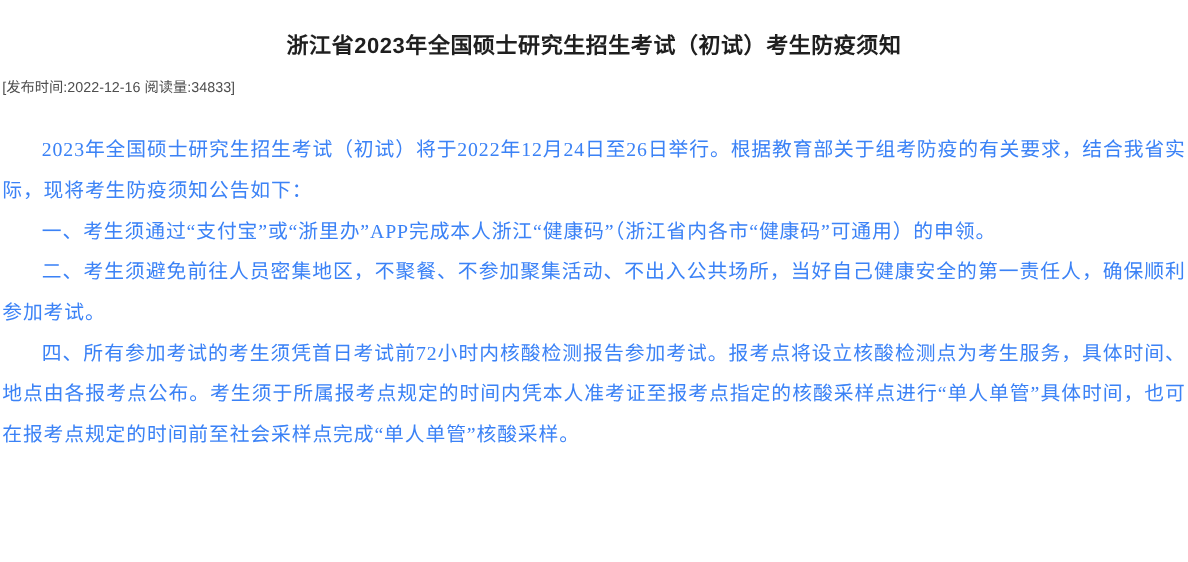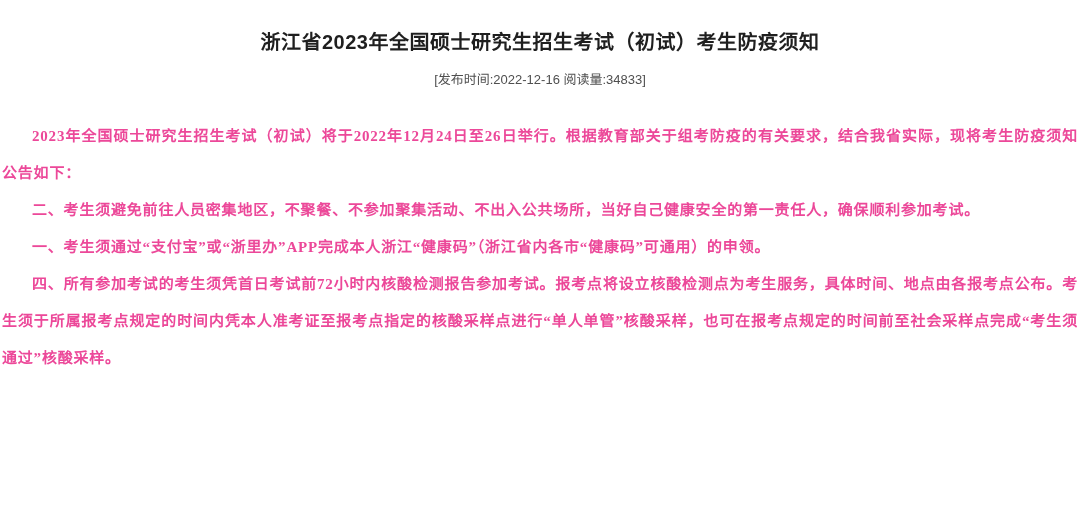--- a/index.html
+++ b/index.html
@@ -25,52 +25,51 @@
     text-align: center;
     font-family: "Liberation Sans", "DejaVu Sans", sans-serif;
     font-weight: bold;
     font-size: 20px;
     line-height: 28px;
     color: #1f1f1f;
     letter-spacing: 0.5px;
   }
   .article-meta {
     margin-top: 13px;
-    text-align: center;
+    text-align: left;
     font-family: "Liberation Sans", "DejaVu Sans", sans-serif;
     font-size: 13px;
     line-height: 16px;
     color: #4f4f4f;
   }
   .article-body {
     margin-top: 30px;
   }
   .article-body p.para {
     margin: 0;
-    font-size: 15px;
+    font-size: 18px;
     line-height: 37px;
     text-indent: 2em;
     text-align: justify;
     letter-spacing: 0.8px;
-    color: #ec4899;
-    font-weight: bold;
+    color: #3b82f6;
   }
 </style>
 </head>
 <body>
 
 <div class="page">
   <h1 class="article-title">浙江省2023年全国硕士研究生招生考试（初试）考生防疫须知</h1>
 
   <div class="article-meta">[发布时间:2022-12-16 阅读量:34833]</div>
 
   <div class="article-body">
 
       <p class="para">2023年全国硕士研究生招生考试（初试）将于2022年12月24日至26日举行。根据教育部关于组考防疫的有关要求，结合我省实际，现将考生防疫须知公告如下：</p>
 
+      <p class="para">一、考生须通过“支付宝”或“浙里办”APP完成本人浙江“健康码”（浙江省内各市“健康码”可通用）的申领。</p>
+
       <p class="para">二、考生须避免前往人员密集地区，不聚餐、不参加聚集活动、不出入公共场所，当好自己健康安全的第一责任人，确保顺利参加考试。</p>
 
-      <p class="para">一、考生须通过“支付宝”或“浙里办”APP完成本人浙江“健康码”（浙江省内各市“健康码”可通用）的申领。</p>
 
-
-      <p class="para">四、所有参加考试的考生须凭首日考试前72小时内核酸检测报告参加考试。报考点将设立核酸检测点为考生服务，具体时间、地点由各报考点公布。考生须于所属报考点规定的时间内凭本人准考证至报考点指定的核酸采样点进行“单人单管”核酸采样，也可在报考点规定的时间前至社会采样点完成“考生须通过”核酸采样。</p>
+      <p class="para">四、所有参加考试的考生须凭首日考试前72小时内核酸检测报告参加考试。报考点将设立核酸检测点为考生服务，具体时间、地点由各报考点公布。考生须于所属报考点规定的时间内凭本人准考证至报考点指定的核酸采样点进行“单人单管”具体时间，也可在报考点规定的时间前至社会采样点完成“单人单管”核酸采样。</p>
     </div>
 </div>
 
 </body></html>

